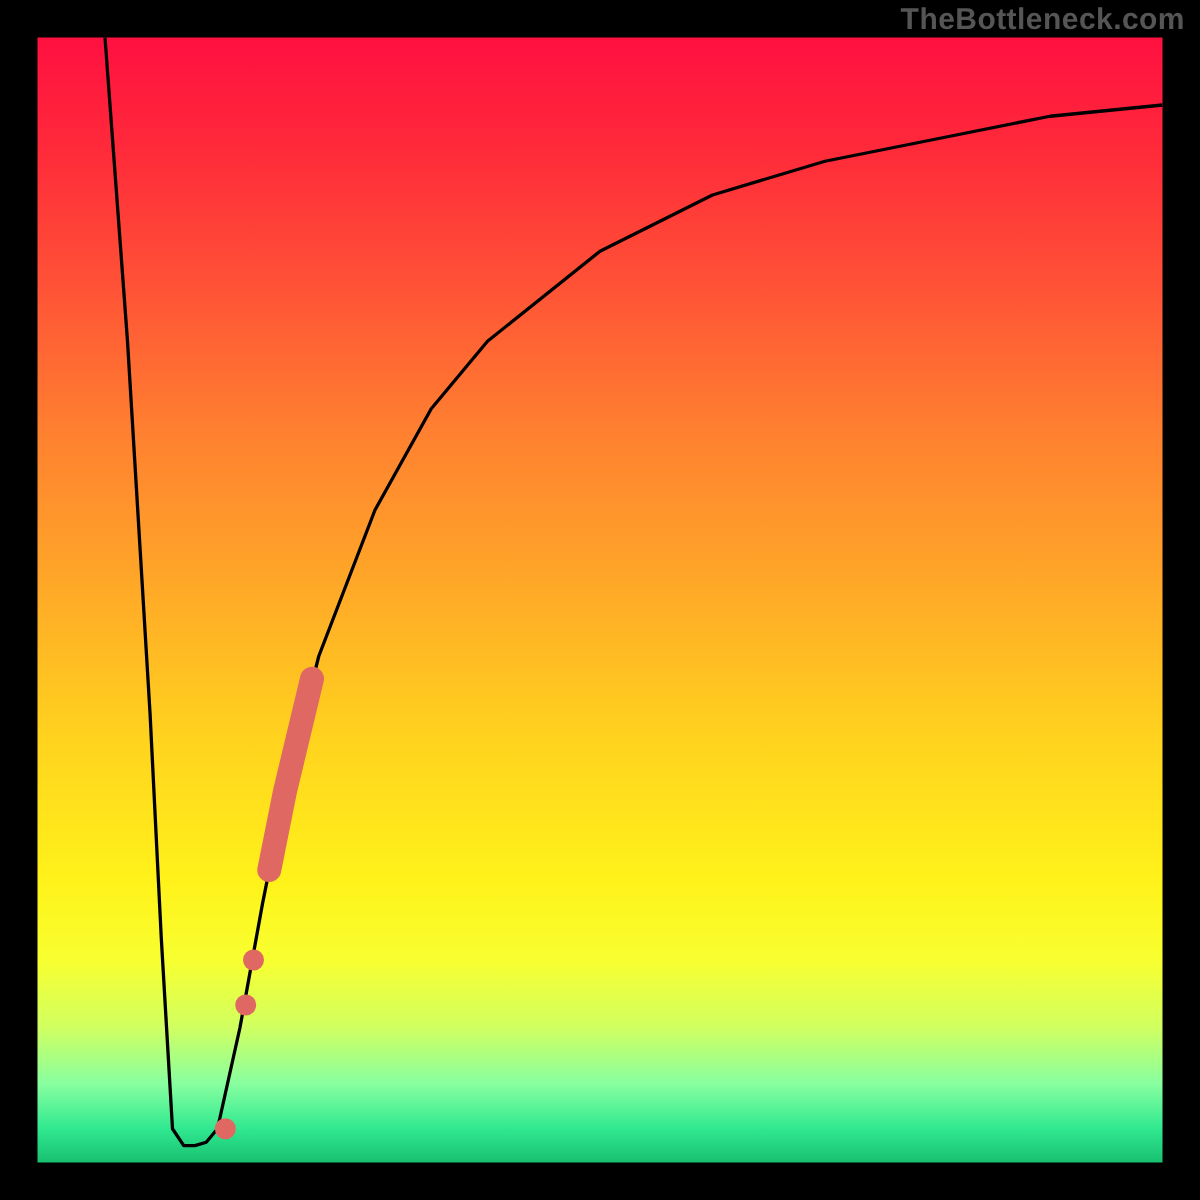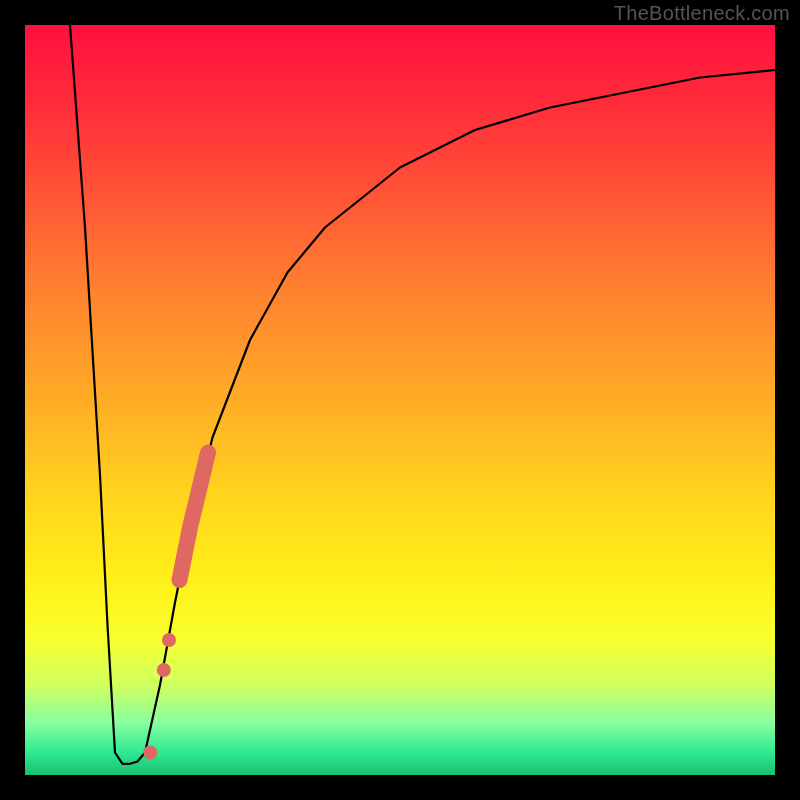--- a/index.html
+++ b/index.html
@@ -36,21 +36,21 @@
       #88ffa0 93%,
       #30e890 97%,
       #18c070 100%);
   }
   .watermark {
     position: absolute;
     top: 2px;
     right: 10px;
     color: #555;
     font-size: 20px;
-    font-weight: 400;
+    font-weight: 700;
     letter-spacing: 0.3px;
     user-select: none;
   }
   svg.curve {
     position: absolute;
     left: 0;
     top: 0;
     width: 750px;
     height: 750px;
     overflow: visible;

